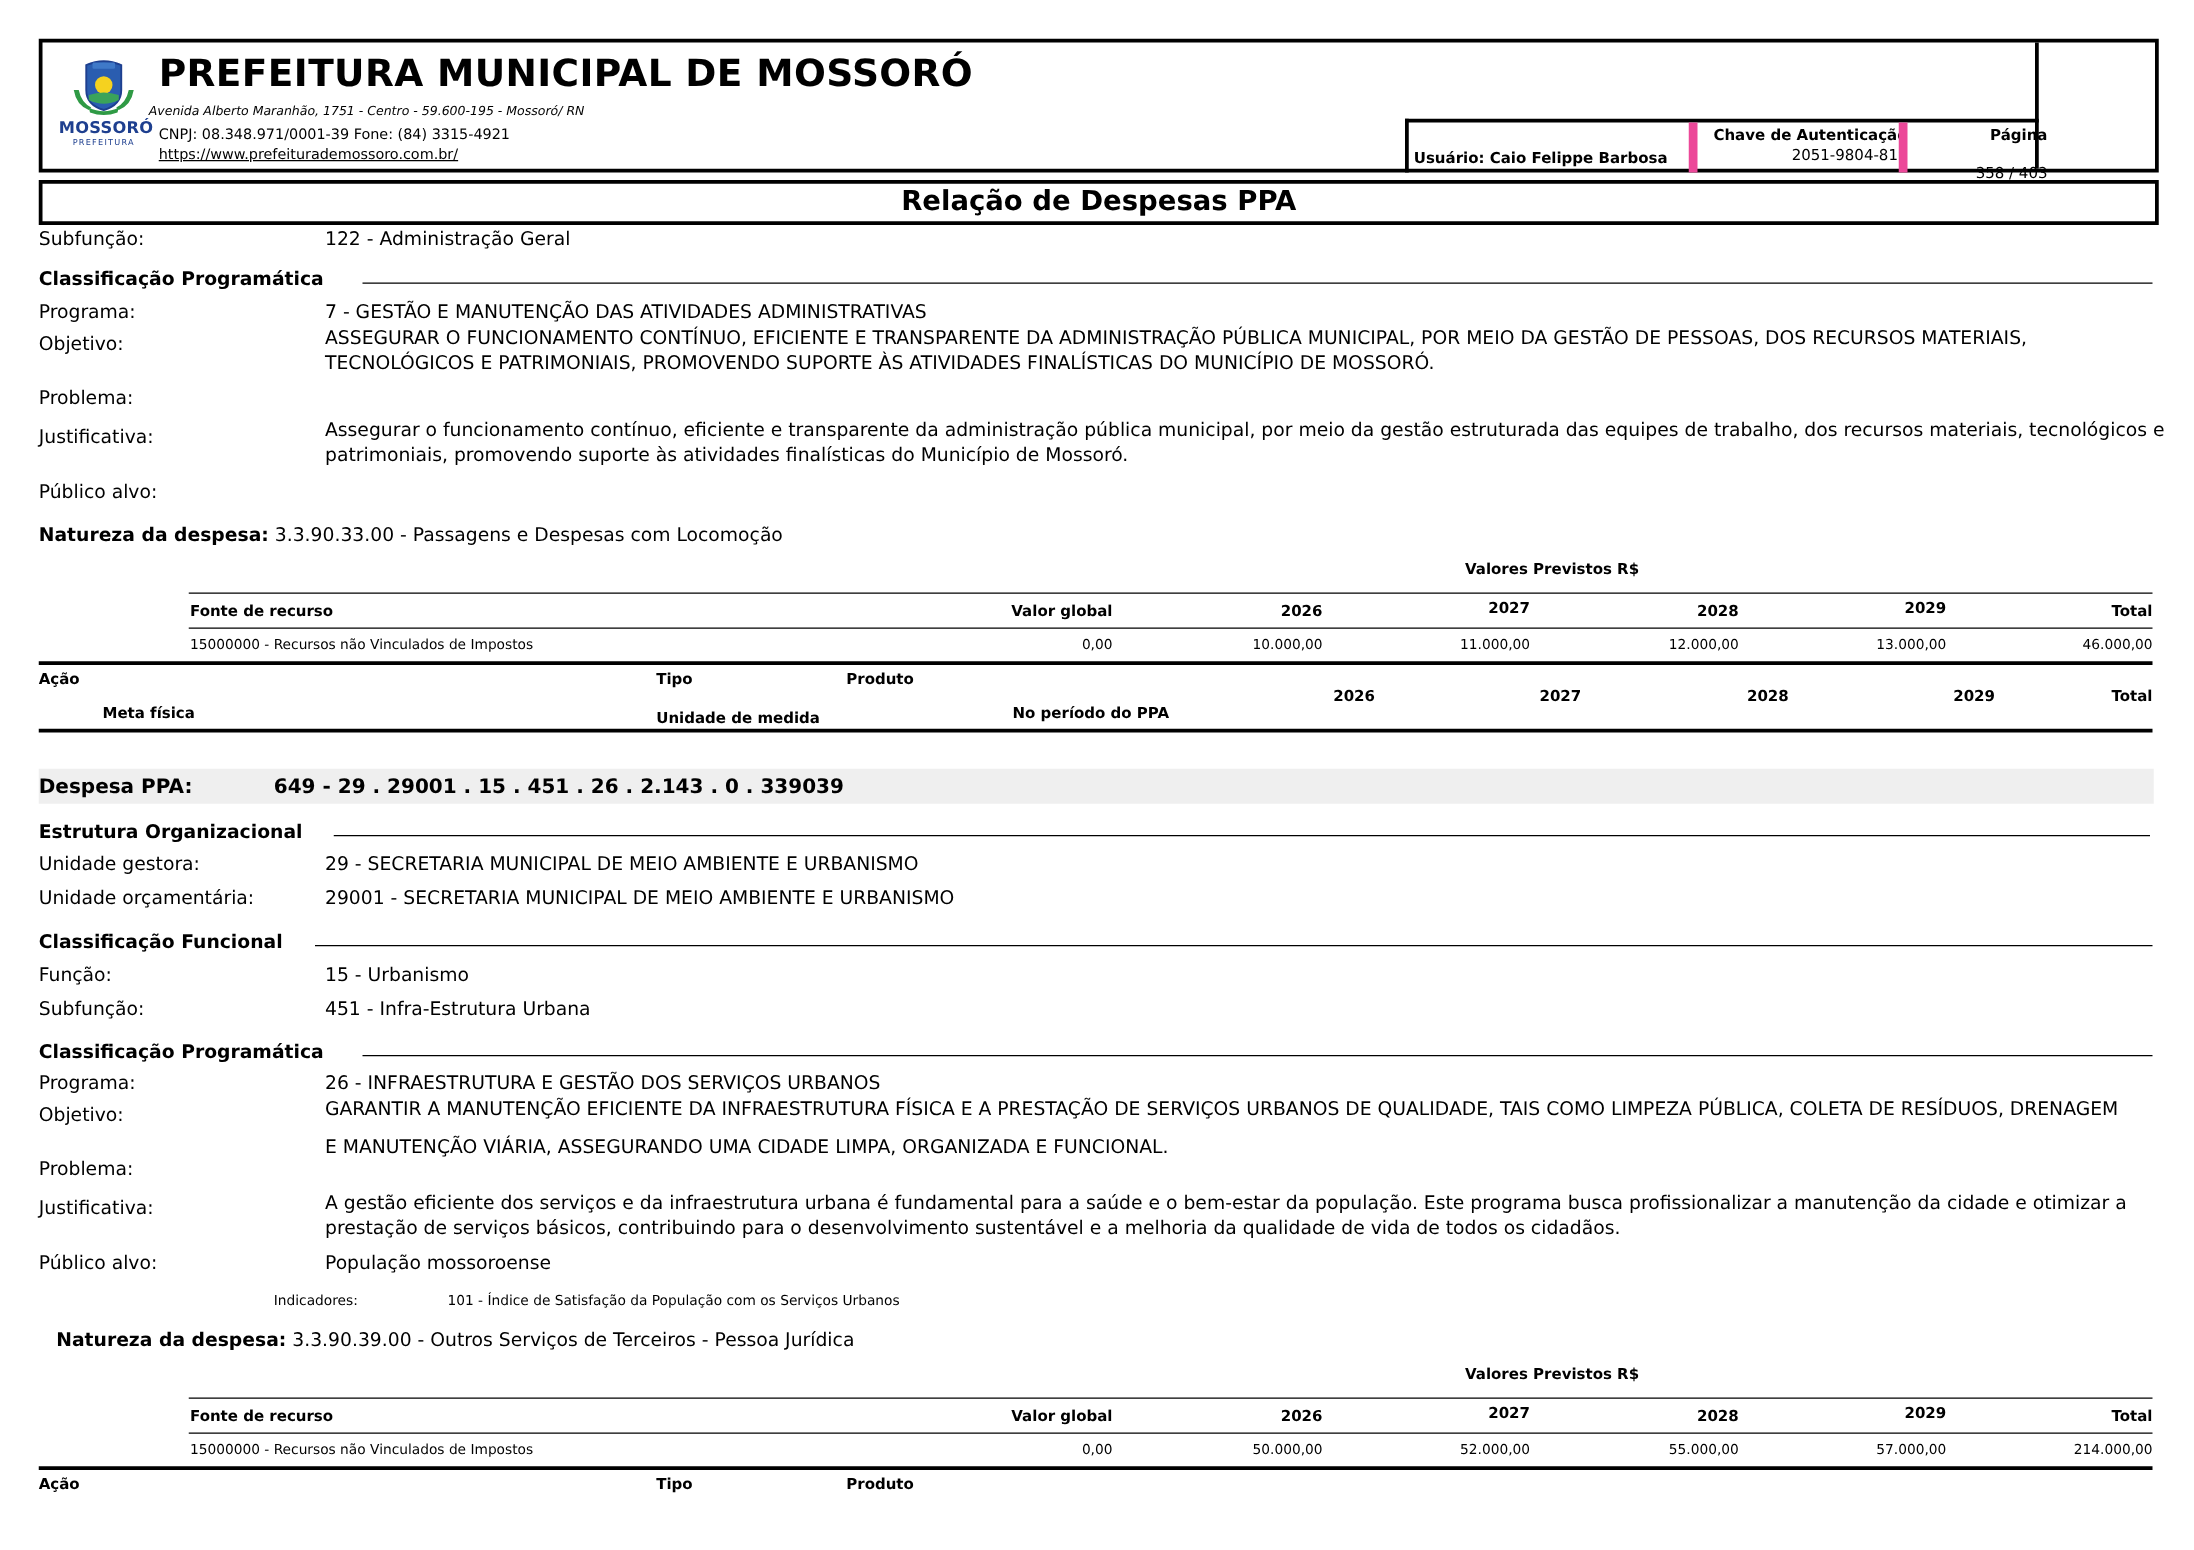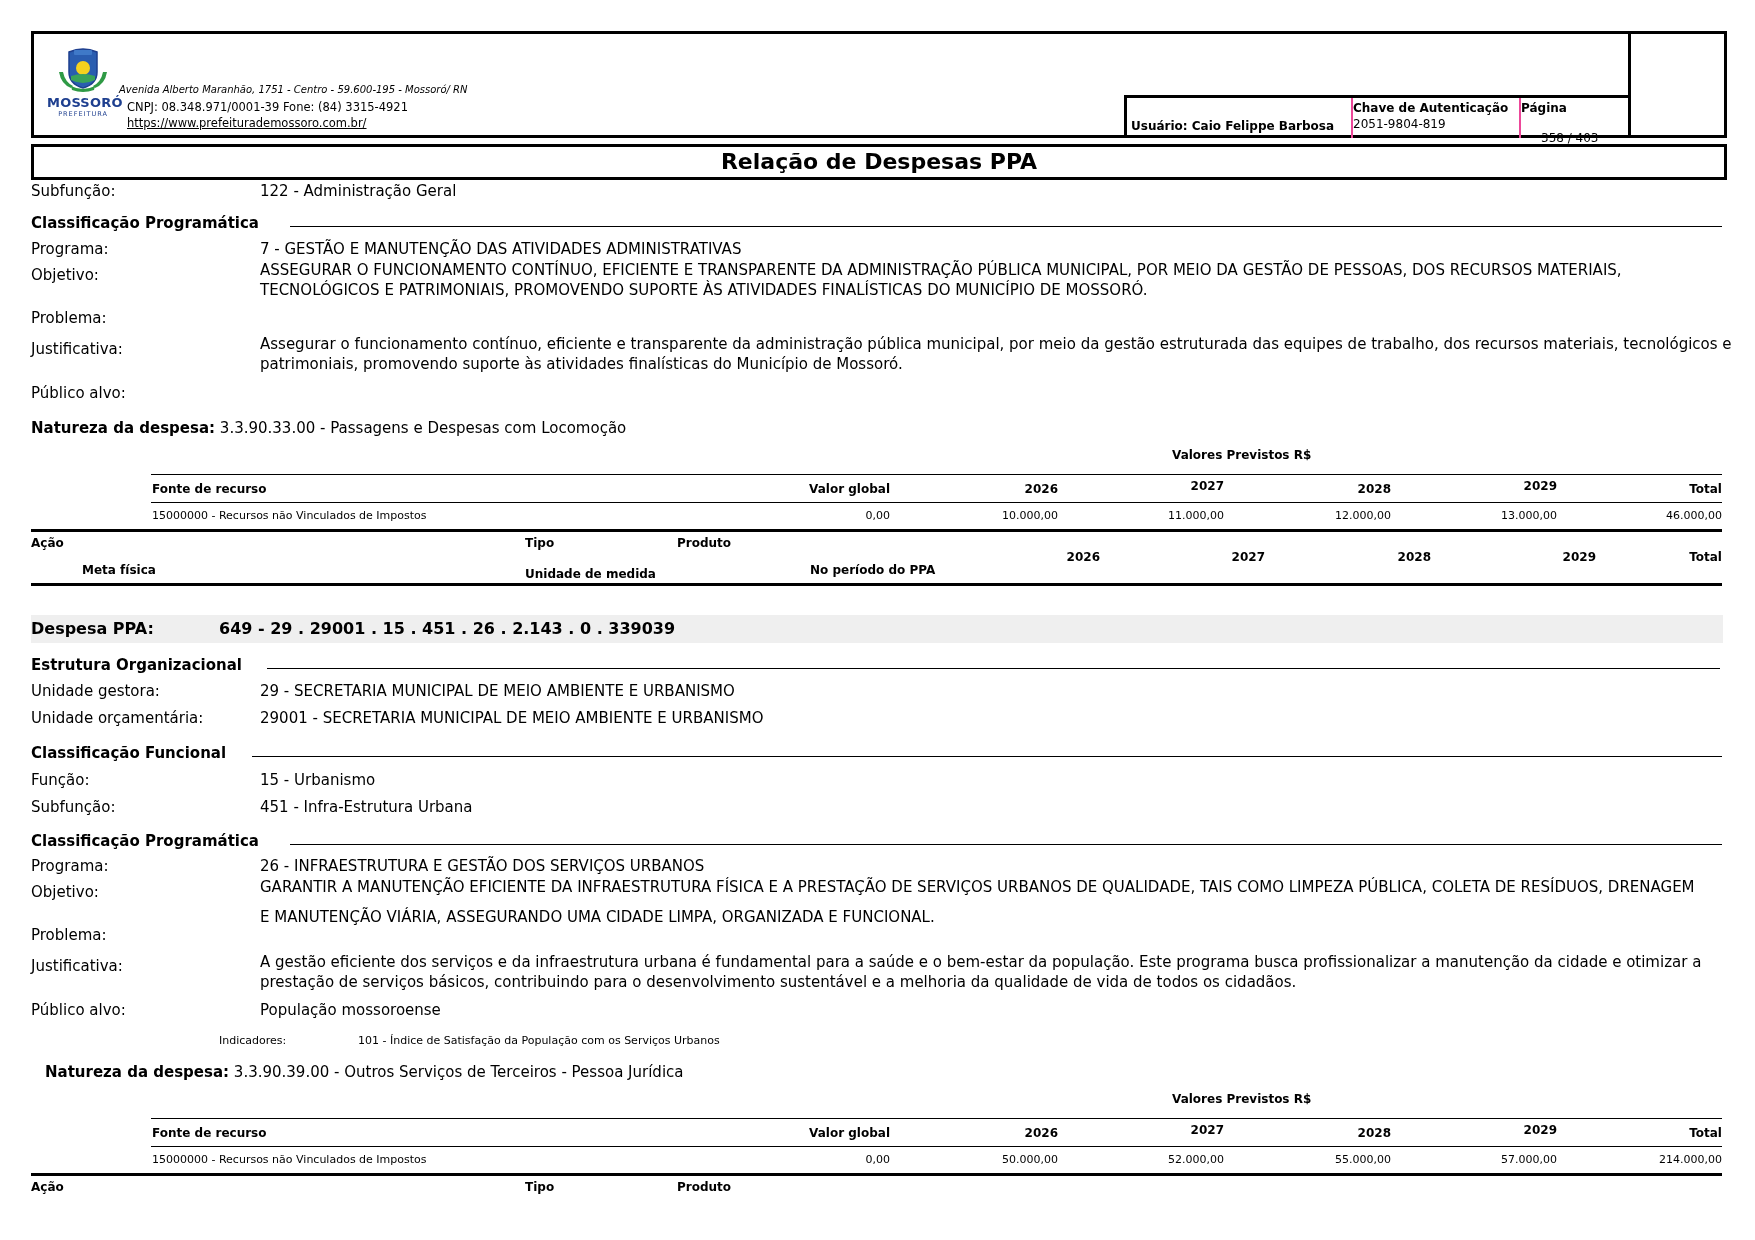--- a/index.html
+++ b/index.html
@@ -7,21 +7,21 @@
          font-family:"DejaVu Sans", "Liberation Sans", sans-serif; color:#000; }
   .abs { position:absolute; white-space:nowrap; }
   .b { font-weight:bold; }
   .f15 { font-size:15px; }
   .f11 { font-size:12px; }
   .f10 { font-size:11px; }
   
   #hdr { position:absolute; left:31px; top:31px; width:1690px; height:101px; border:3px solid #000; }
   #hdr-right { position:absolute; left:1594px; top:0; width:0; height:101px; border-left:3px solid #000; }
   #info-box { position:absolute; left:1090px; top:61px; width:504px; height:40px; border-top:3px solid #000; border-left:3px solid #000; }
-  .info-cell { position:absolute; top:0; height:40px; border-left:2px solid #ec4899; text-align:left; font-size:12px; }
+  .info-cell { position:absolute; top:0; height:40px; border-left:7px solid #ec4899; text-align:right; font-size:12px; }
   #title-box { position:absolute; left:31px; top:144px; width:1690px; height:30px; border:3px solid #000;
                text-align:center; font-weight:bold; font-size:22px; line-height:30px; }
   .hr { position:absolute; height:0; border-top:1.5px solid #000; }
   .hr2 { position:absolute; height:0; border-top:3px solid #000; }
   .graybar { position:absolute; left:31px; top:615px; width:1692px; height:28px; background:#efefef; }
   .r { text-align:right; }
   .logo-text { font-weight:bold; color:#1e3f8f; font-size:13px; letter-spacing:0.2px; }
   .logo-sub { color:#1e3f8f; font-size:6.5px; letter-spacing:1px; }
   a { color:#000; }
 </style>
@@ -36,20 +36,21 @@
       <circle cx="36" cy="22" r="7" fill="#f5d21f"></circle>
       <path d="M24 30 Q36 26 48 30 L48 34 Q36 40 24 34 Z" fill="#3aa35a"></path>
       <path d="M12 26 Q14 38 24 42 L26 40 Q18 36 16 26 Z" fill="#2f9a45"></path>
       <path d="M60 26 Q58 38 48 42 L46 40 Q54 36 56 26 Z" fill="#2f9a45"></path>
       <path d="M24 40 Q36 46 48 40 L47 44 Q36 48 25 44 Z" fill="#2f9a45"></path>
     </svg>
     <div class="logo-text" style="text-align:center; line-height:14px;">MOSSORÓ</div>
     <div class="logo-sub" style="text-align:center; line-height:8px;">PREFEITURA</div>
   </div>
 
+  <div class="abs b" style="left:93px; top:8px; font-size:30px; letter-spacing:0.3px;">PREFEITURA MUNICIPAL DE MOSSORÓ</div>
   <div class="abs" style="left:85px; top:50px; font-size:10px;font-style:italic;">Avenida Alberto Maranhão, 1751 - Centro - 59.600-195 - Mossoró/ RN</div>
   <div class="abs" style="left:93px; top:66px; font-size:11.5px;">CNPJ: 08.348.971/0001-39 Fone: (84) 3315-4921</div>
   <a class="abs" href="#" style="left:93px; top:82px; font-size:11.5px; text-decoration:underline;">https://www.prefeiturademossoro.com.br/</a>
 
   <div id="info-box">
     <div class="abs b" style="left:4px; top:21px; font-size:12px;">Usuário: Caio Felippe Barbosa</div>
     <div class="info-cell" style="left:224px; width:168px;">
       <div class="b" style="margin-top:3px;">Chave de Autenticação</div>
       <div style="margin-top:2px;">2051-9804-819</div>
     </div>

